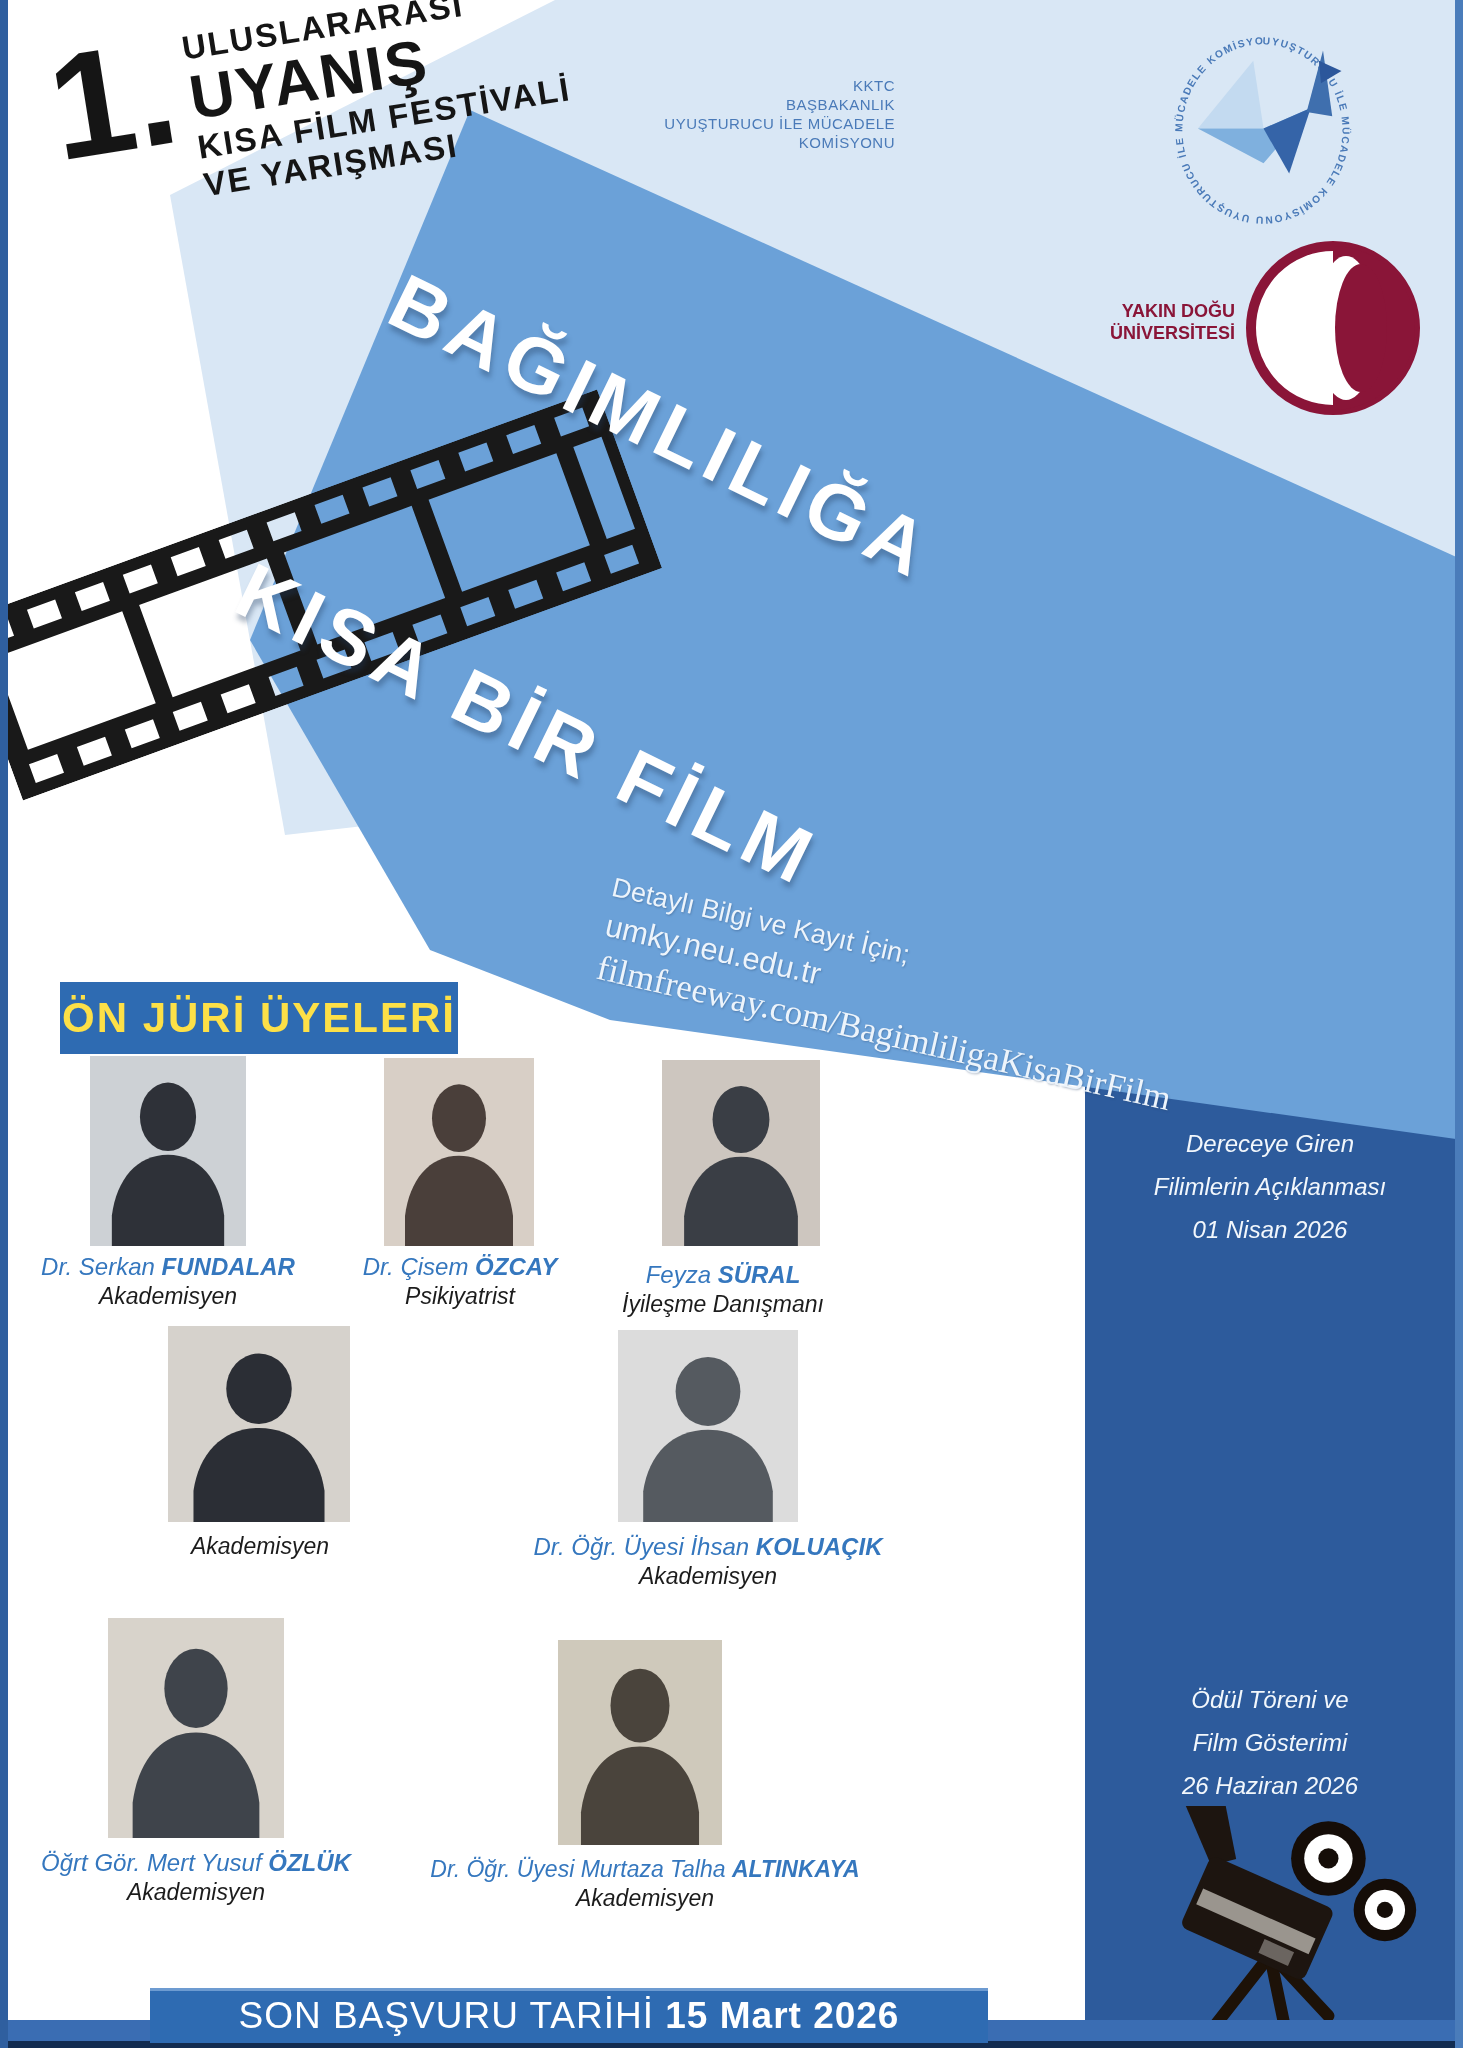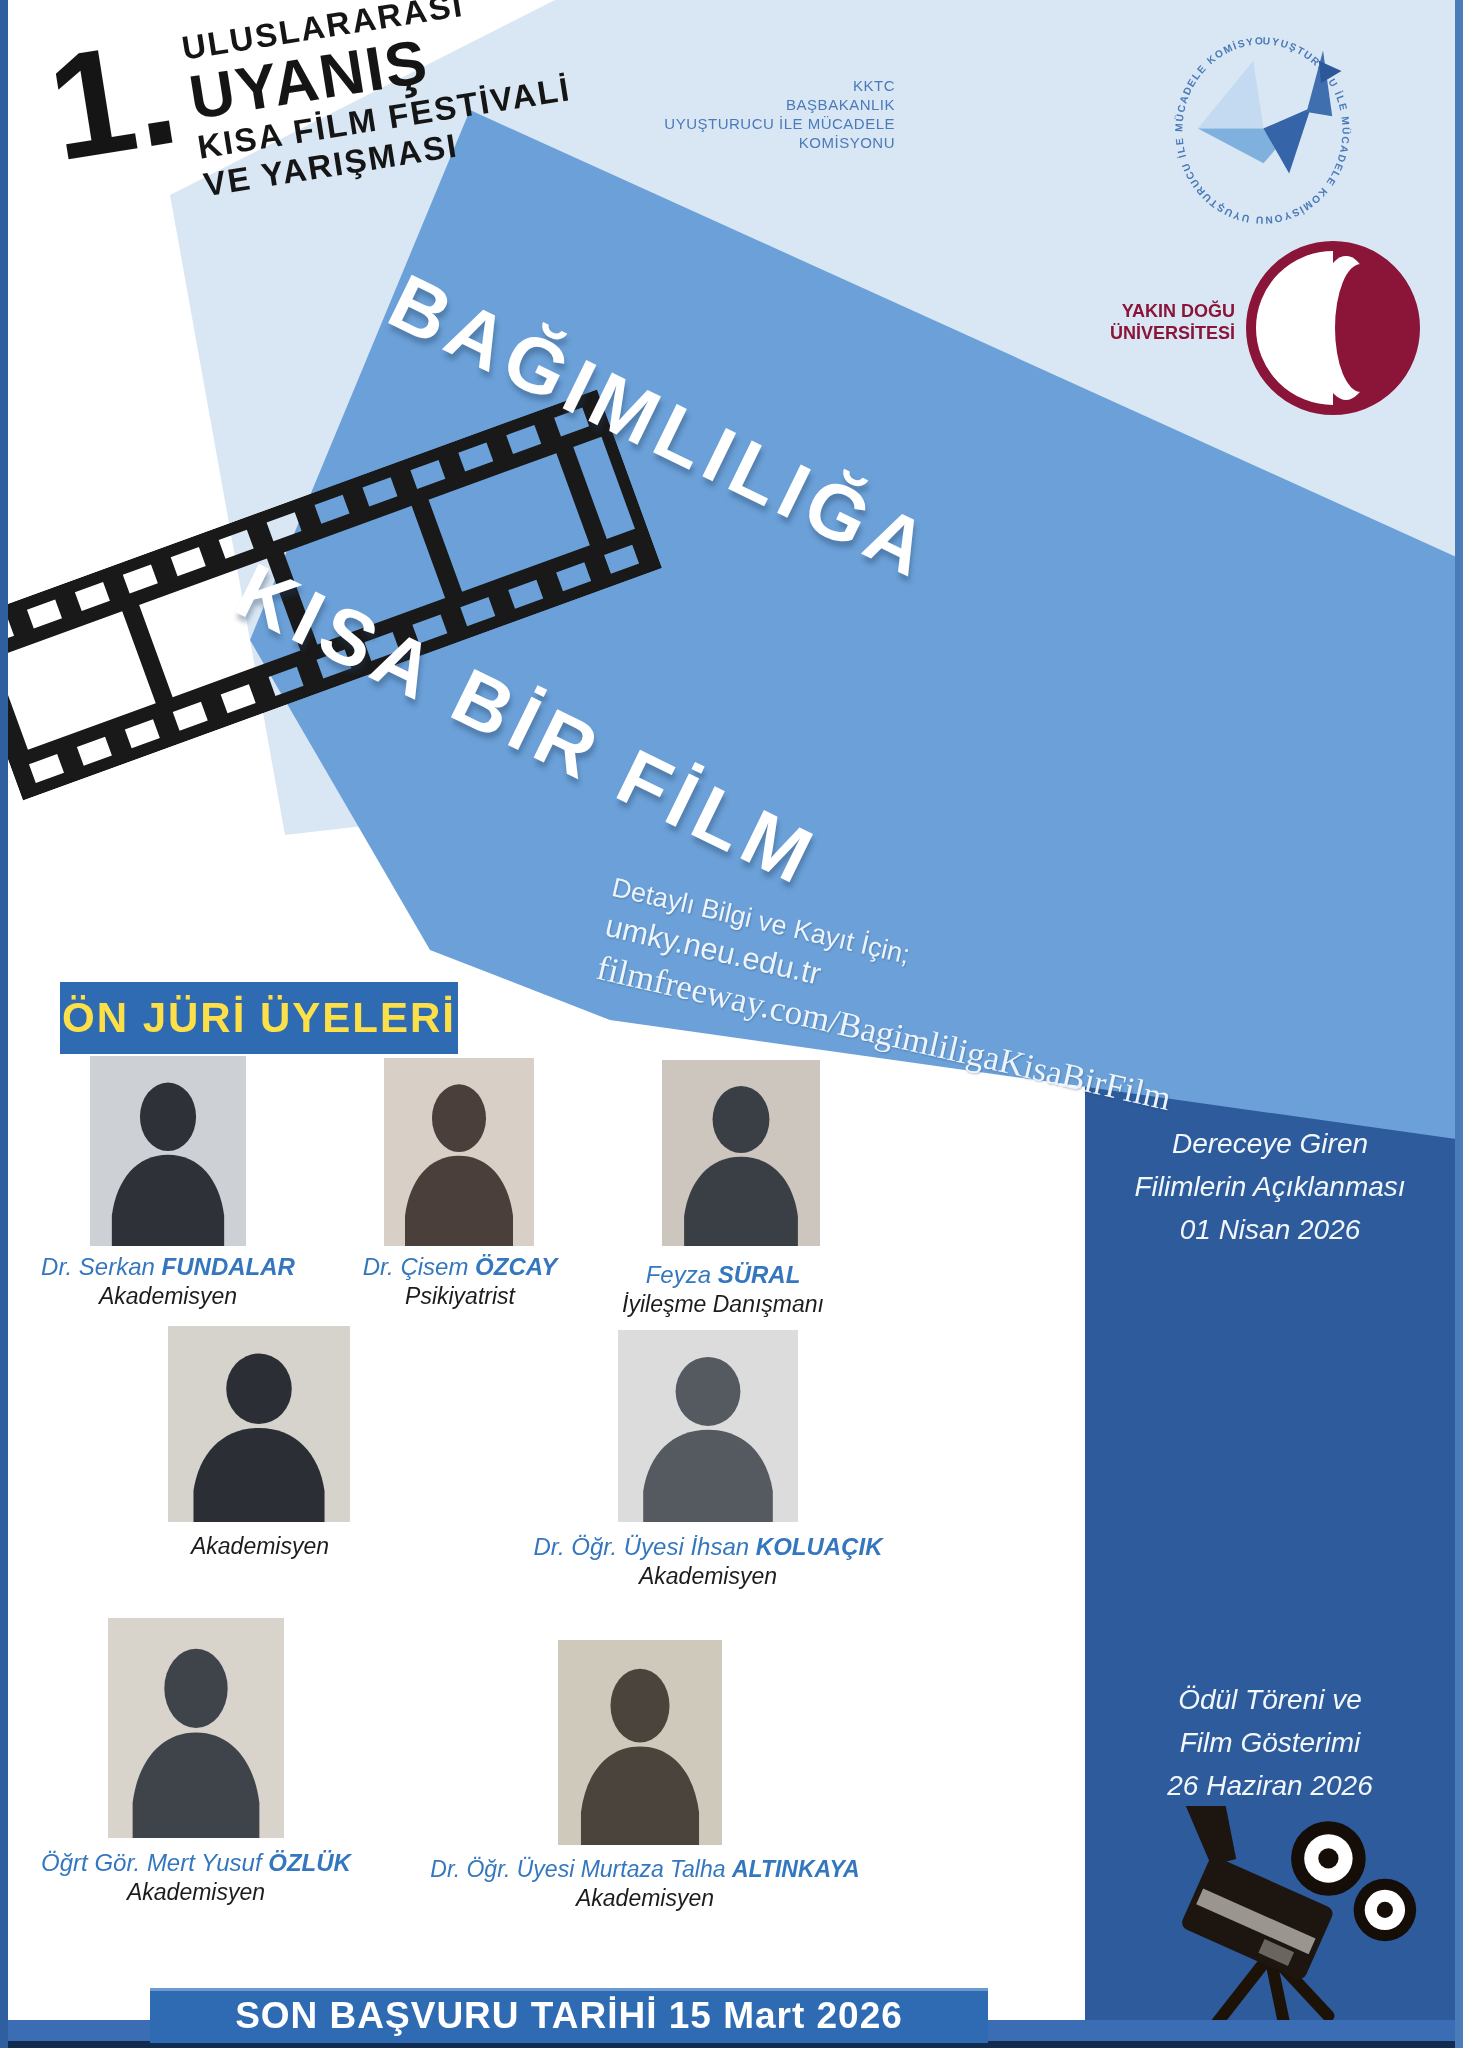--- a/index.html
+++ b/index.html
@@ -73,35 +73,35 @@
   #ph-5{left:618px;top:1330px;width:180px;height:192px;}
   #cap-5{left:508px;top:1532px;width:400px;}
   #ph-6{left:108px;top:1618px;width:176px;height:220px;}
   #cap-6{left:16px;top:1848px;width:360px;}
   #ph-7{left:558px;top:1640px;width:164px;height:205px;}
   #cap-7{left:430px;top:1854px;width:430px;}
   #cap-7 .jname{font-size:23px;}
 
   
   .side-note{position:absolute;width:370px;left:1085px;text-align:center;color:#f2f7fc;
-             font-style:italic;font-size:28px;line-height:43px;z-index:12;}
+             font-style:italic;font-size:24px;line-height:43px;z-index:12;}
   #announce{top:1122px;}
   #ceremony{top:1678px;}
   #awards{position:absolute;left:1100px;top:1336px;width:342px;height:296px;background:#f6f2e7;
           border-radius:44px;z-index:12;text-align:center;box-sizing:border-box;padding-top:16px;}
   #awards .aw-title{color:#3b6fb5;font-size:45px;font-weight:700;letter-spacing:1px;}
   #awards .aw-item{color:#4278ba;font-size:23px;font-weight:700;line-height:47px;}
   #awards .aw-item:first-of-type{margin-top:12px;}
   #camera{position:absolute;left:1118px;top:1806px;width:324px;height:232px;z-index:12;}
 
   
   #footer-bar{position:absolute;left:150px;top:1988px;width:838px;height:55px;background:#2e6bb2;
               border-top:3px solid #6d9bd1;box-sizing:border-box;z-index:36;text-align:center;color:#fff;
               font-size:37px;line-height:50px;letter-spacing:1px;}
-  #footer-bar .f-label{font-weight:700;text-align:right;}
+  #footer-bar .f-label{font-weight:400;text-align:right;}
   #footer-bar .f-date{font-weight:700;}
   .ring-text{font-size:10px;letter-spacing:1.5px;fill:#4a7ab8;font-weight:700;}
 </style>
 </head>
 <body>
 
 <div id="poster">
 
   <div class="layer" id="bg-pale"></div>
   <div class="layer" id="bg-sidebar"></div>

